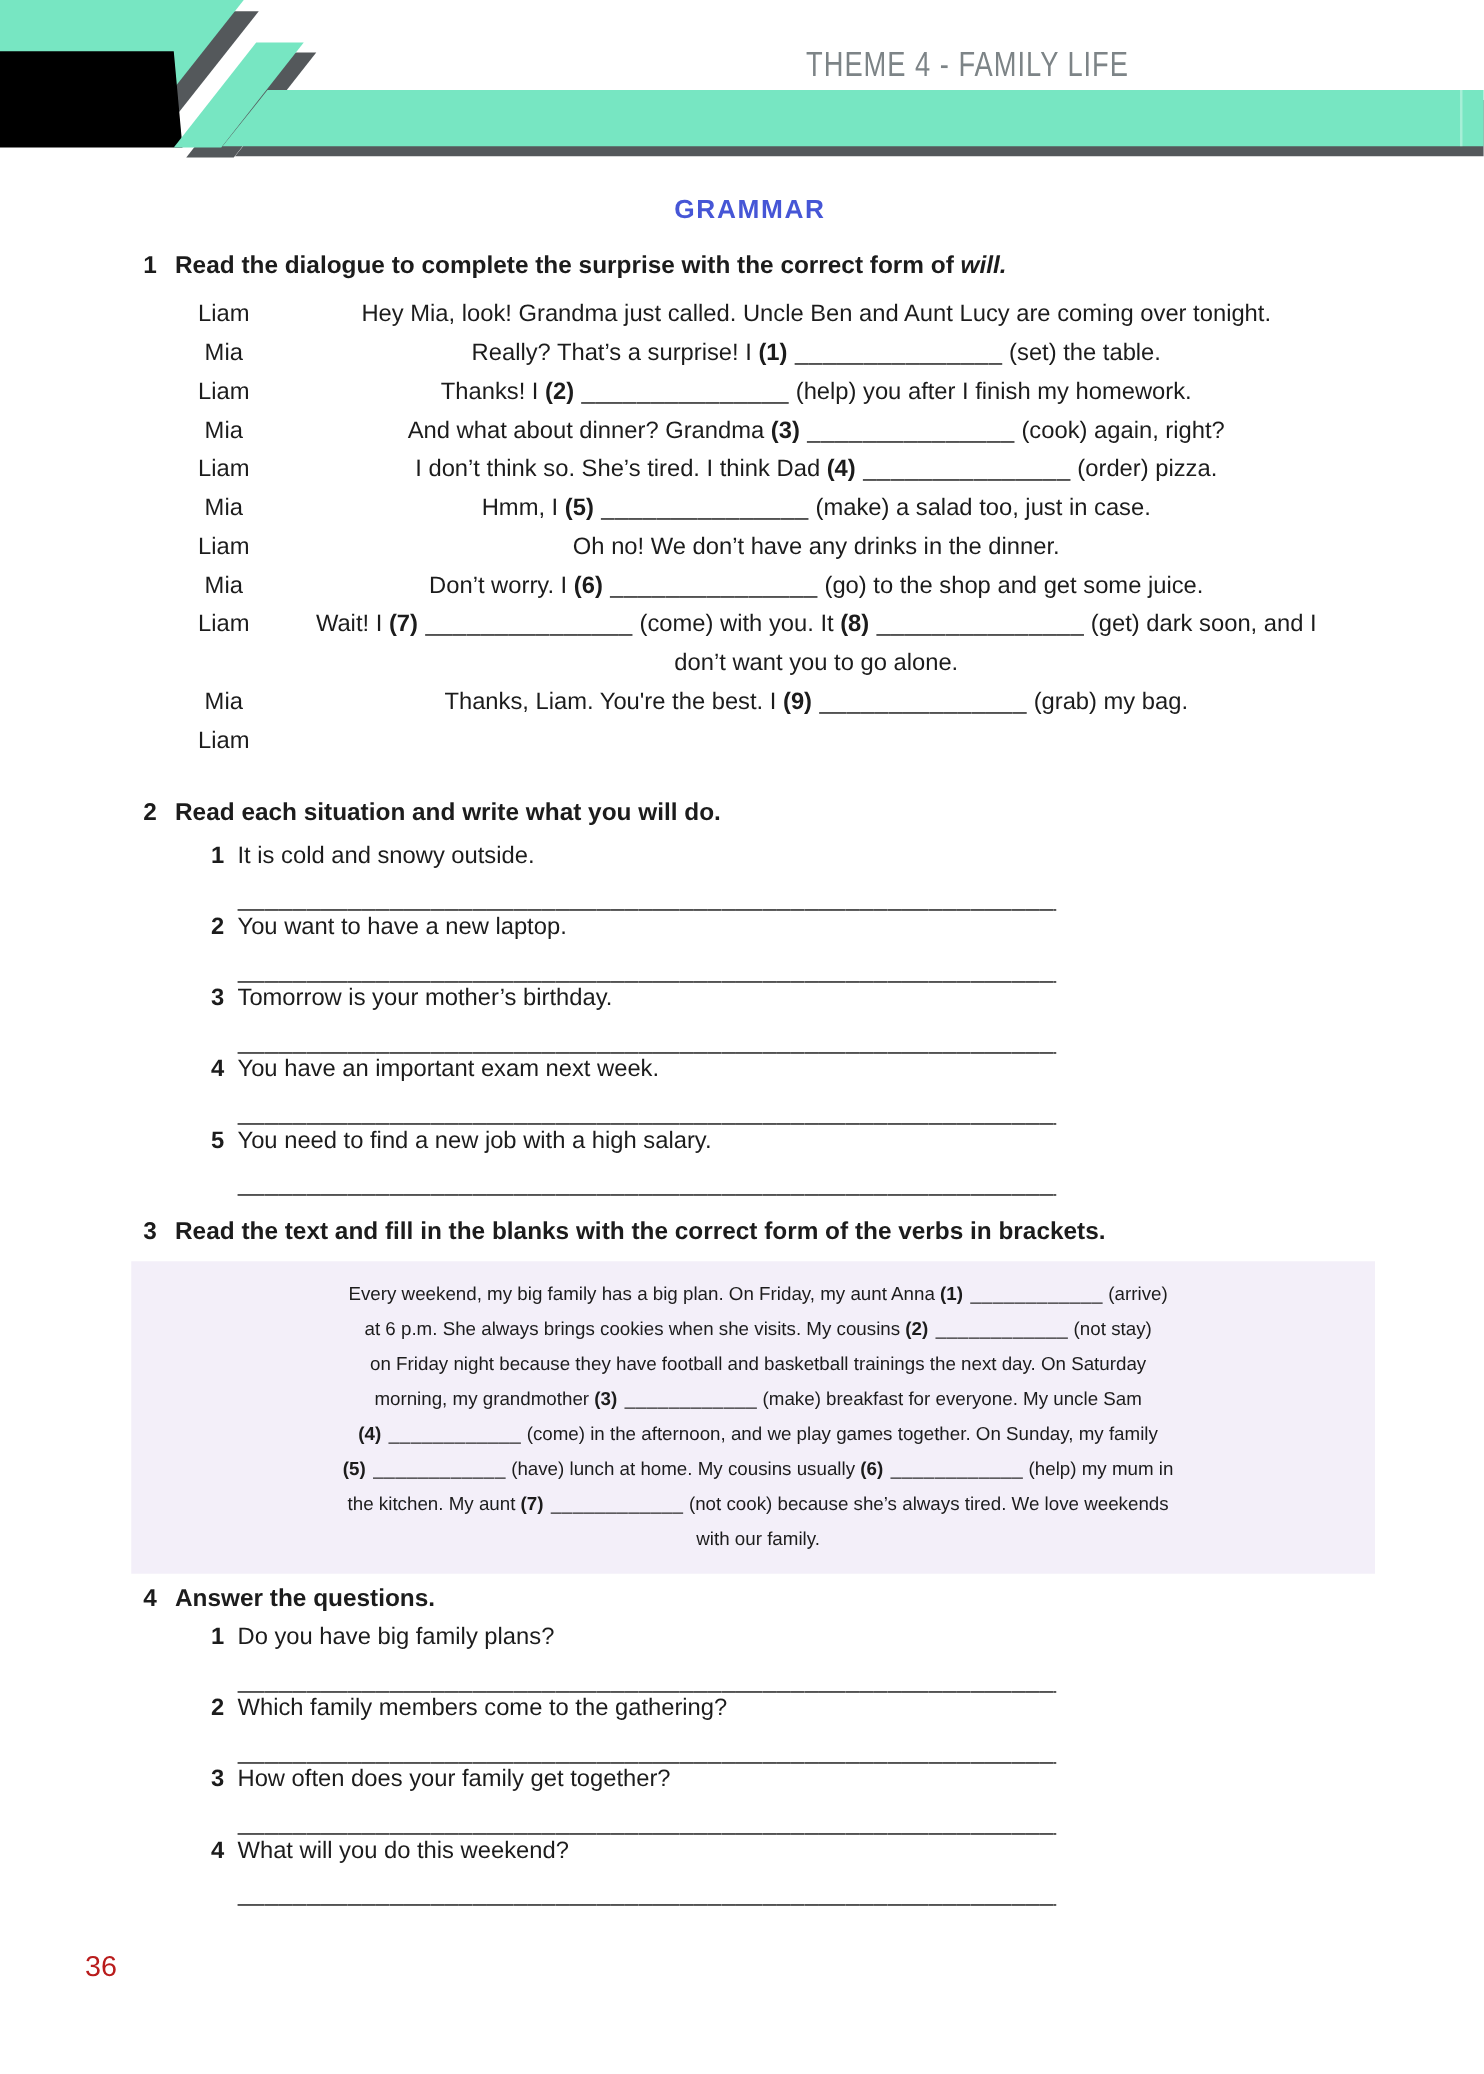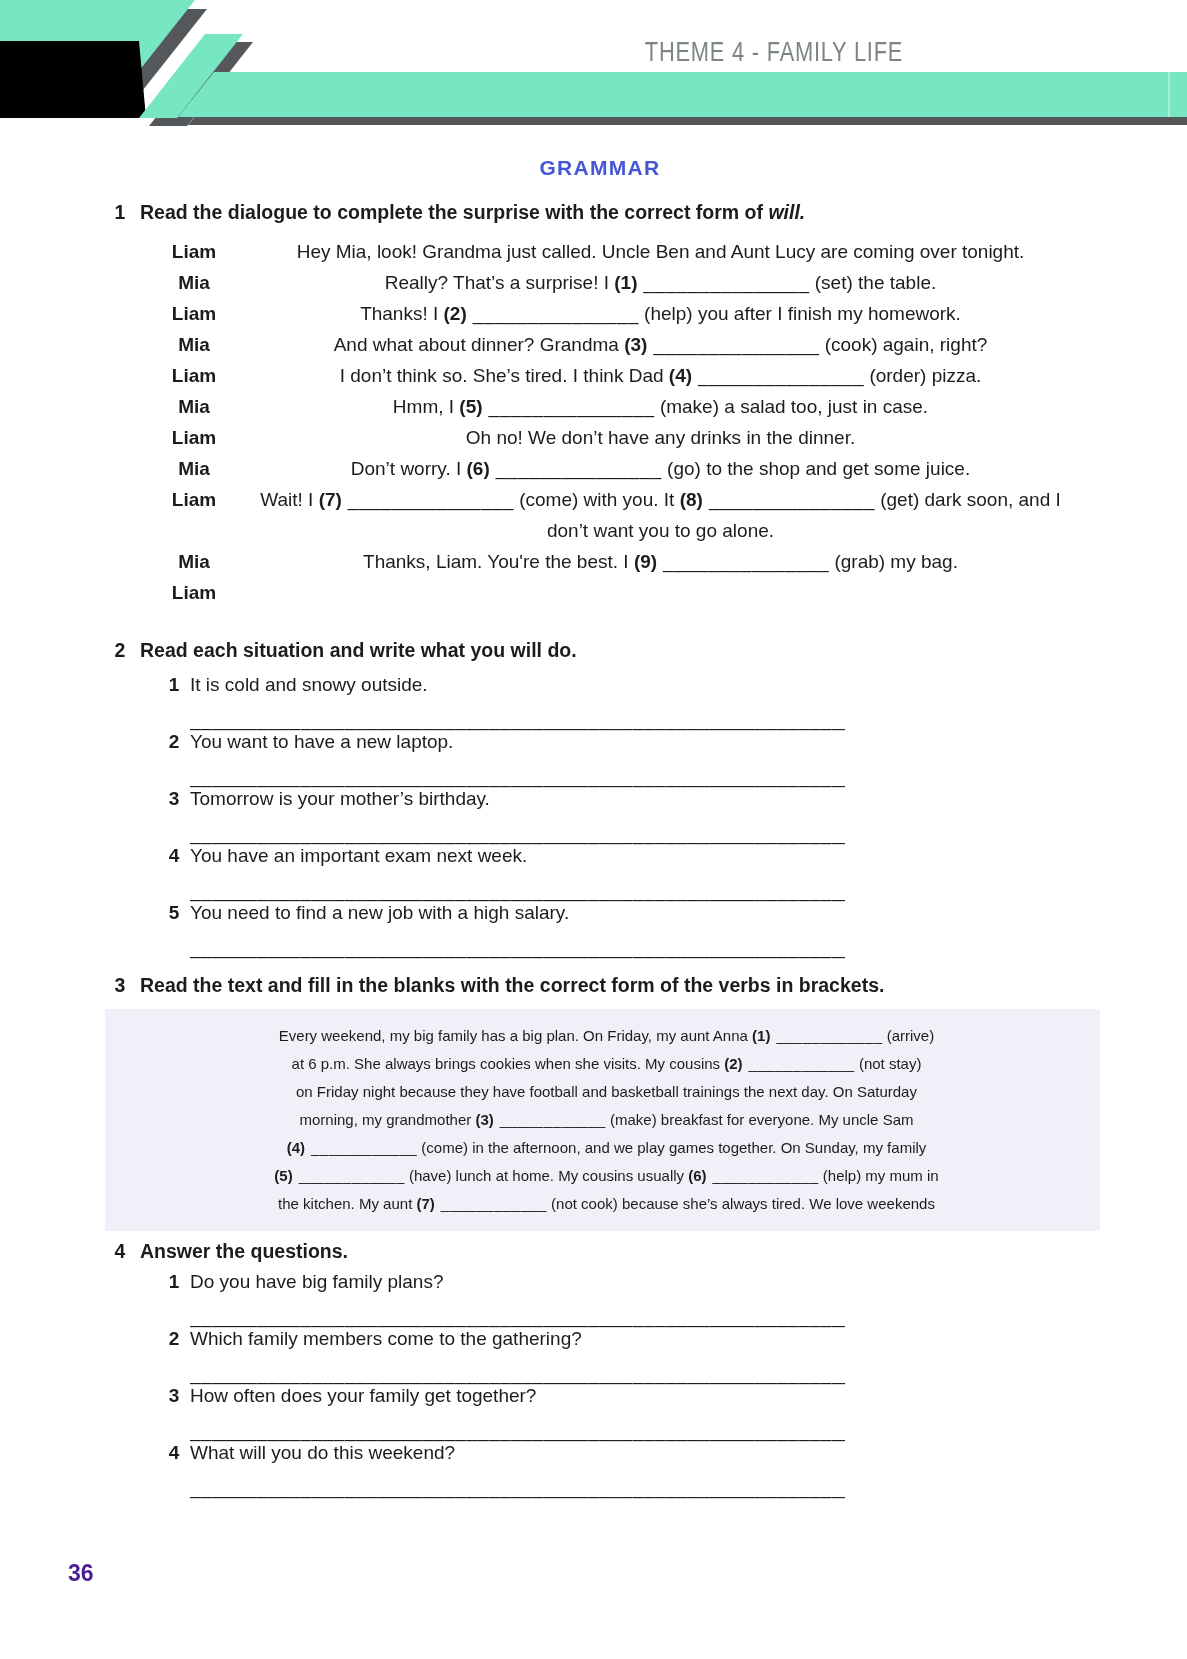--- a/index.html
+++ b/index.html
@@ -26,42 +26,42 @@
     letter-spacing:1.3px;color:var(--accent);
   }
   .ex-head{display:flex;font-weight:700;font-size:19.5px;line-height:24px;}
   .ex-num{width:40px;flex:none;}
   .ex1 .ex-head{margin-top:20px;}
   .ex2 .ex-head{margin-top:30px;}
   .ex3 .ex-head{margin-top:14px;}
   .ex4 .ex-head{margin-top:8px;}
   .dialogue{margin-top:12px;}
   .d-row{display:flex;font-size:19px;line-height:31px;}
-  .d-speaker{margin-left:67px;width:54px;flex:none;font-weight:700;}
+  .d-speaker{margin-left:52px;width:54px;flex:none;font-weight:400;}
   .d-text{flex:1;}
   .items{margin-top:12px;}
   .ex4 .items{margin-top:8px;}
   .item{margin:0;}
   .item-line{display:flex;font-size:19px;line-height:22px;margin-bottom:13px;}
   .item-num{margin-left:58px;width:32px;flex:none;font-weight:700;}
   .answer{
     margin-left:90px;width:655px;height:22px;line-height:22px;
     font-size:19px;white-space:nowrap;overflow:hidden;letter-spacing:.5px;
   }
   .passage-box{
     margin-top:12px;margin-left:5px;background:var(--boxbg);
     padding:13px 25px 13px 33px;
   }
   .p-line{font-size:15px;line-height:28px;white-space:nowrap;}
   .p-num{font-weight:700;margin-right:6px;}
   .p-blank{letter-spacing:.5px;}
   .p-italic{font-style:italic;margin-top:24px;}
   .page-num{
     position:absolute;left:68px;top:1560px;
-    font-size:23px;font-weight:700;color:#4c1d95;
+    font-size:23px;font-weight:400;color:#b91c1c;
   }
 </style>
 </head>
 <body>
 
 <div class="header">
   <svg width="1187" height="132" viewBox="0 0 1187 132">
     <polygon points="12,9 207,9 124,114 12,114" fill="var(--shadow)"></polygon>
     <polygon points="0,0 195,0 112,105 0,105" fill="var(--teal)"></polygon>
     <polygon points="0,41 139,41 146,118 0,118" fill="#000000"></polygon>
@@ -201,20 +201,21 @@
   <div class="p-line"><span class="p-text">on Friday night because they have football and basketball trainings the next day. On Saturday</span></div>
 
   <div class="p-line"><span class="p-text">morning, my grandmother </span><span class="p-num">(3)</span><span class="p-blank">____________</span><span class="p-text"> (make) breakfast for everyone. My uncle Sam</span></div>
 
   <div class="p-line"><span class="p-num">(4)</span><span class="p-blank">____________</span><span class="p-text"> (come) in the afternoon, and we play games together. On Sunday, my family</span></div>
 
   <div class="p-line"><span class="p-num">(5)</span><span class="p-blank">____________</span><span class="p-text"> (have) lunch at home. My cousins usually </span><span class="p-num">(6)</span><span class="p-blank">____________</span><span class="p-text"> (help) my mum in</span></div>
 
   <div class="p-line"><span class="p-text">the kitchen. My aunt </span><span class="p-num">(7)</span><span class="p-blank">____________</span><span class="p-text"> (not cook) because she’s always tired. We love weekends</span></div>
 
+  <div class="p-line"><span class="p-text">with our family.</span></div>
 </div>
     </div>
   </div>
 
   <div class="ex ex4">
     <div class="ex-head">
       <span class="ex-num">4</span>
       <span class="ex-title"><span class="p-text">Answer the questions.</span></span>
     </div>
     <div class="items">

